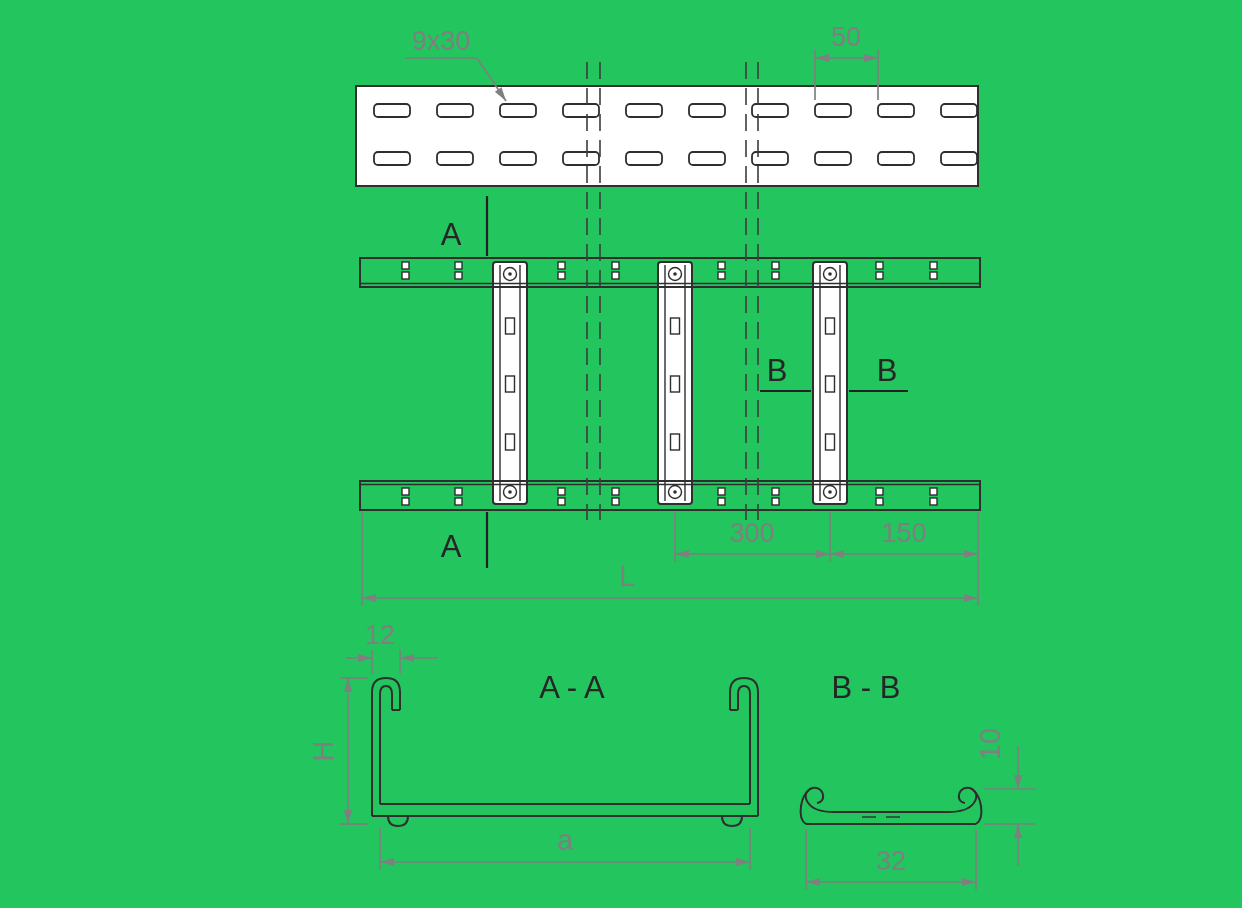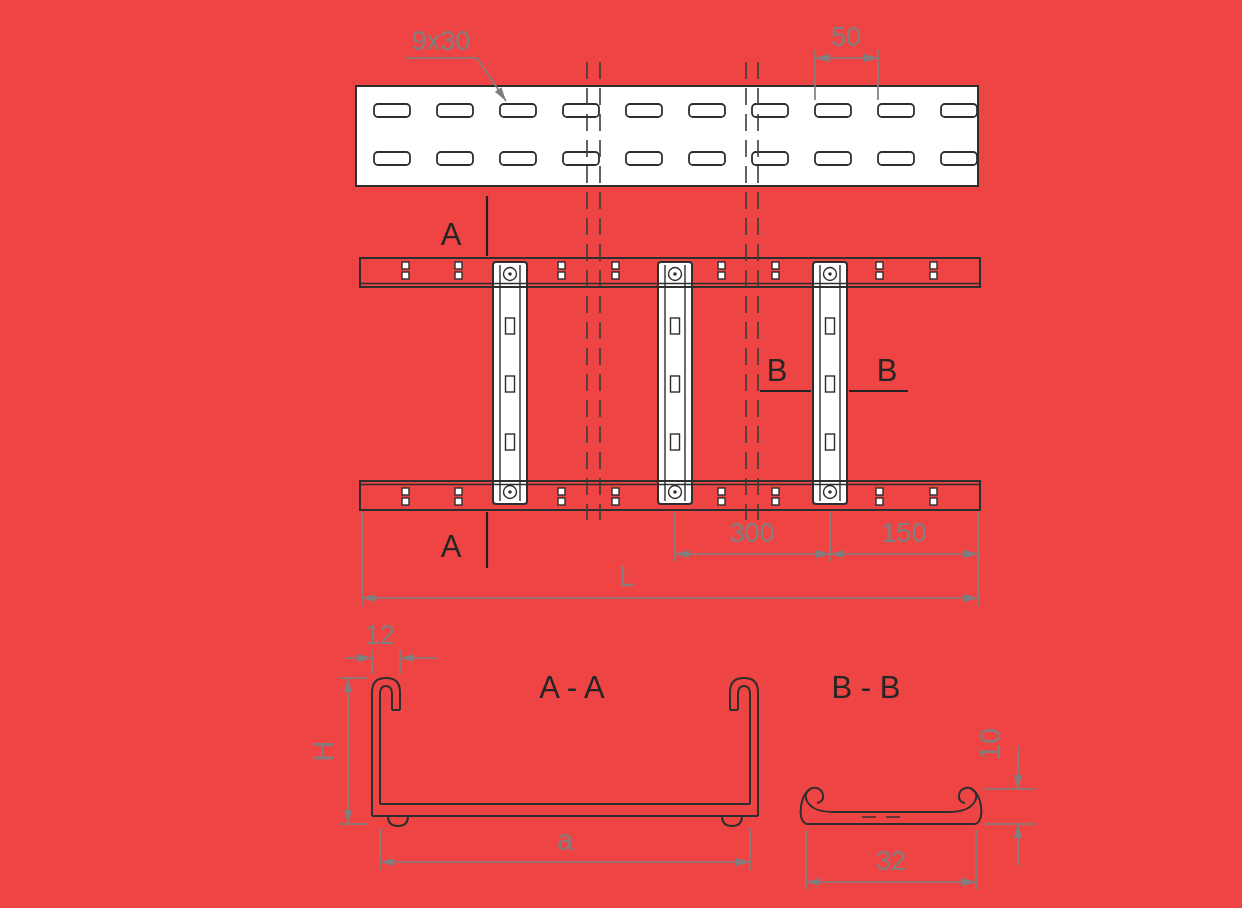--- a/index.html
+++ b/index.html
@@ -1,16 +1,16 @@
 <!DOCTYPE html>
 <html><head>
 <meta charset="utf-8">
 <style>
   html,body{margin:0;padding:0;background:#ffffff;}
-  .canvas{width:1242px;height:908px;position:relative;background:#ef4444;overflow:hidden;}
+  .canvas{width:1242px;height:908px;position:relative;background:#22c55e;overflow:hidden;}
   svg{display:block;}
   
   .s2 {stroke:#2e2e2e;stroke-width:2;}
   .s22{stroke:#222222;stroke-width:2.2;}
   .s18{stroke:#2e2e2e;stroke-width:1.8;}
   .s14{stroke:#2e2e2e;stroke-width:1.4;}
   .fn {fill:none;}
   .fw {fill:#ffffff;}
   .fd {fill:#2e2e2e;}
   .dash{stroke:#3c3c3c;stroke-width:1.6;fill:none;stroke-dasharray:17 9;}

